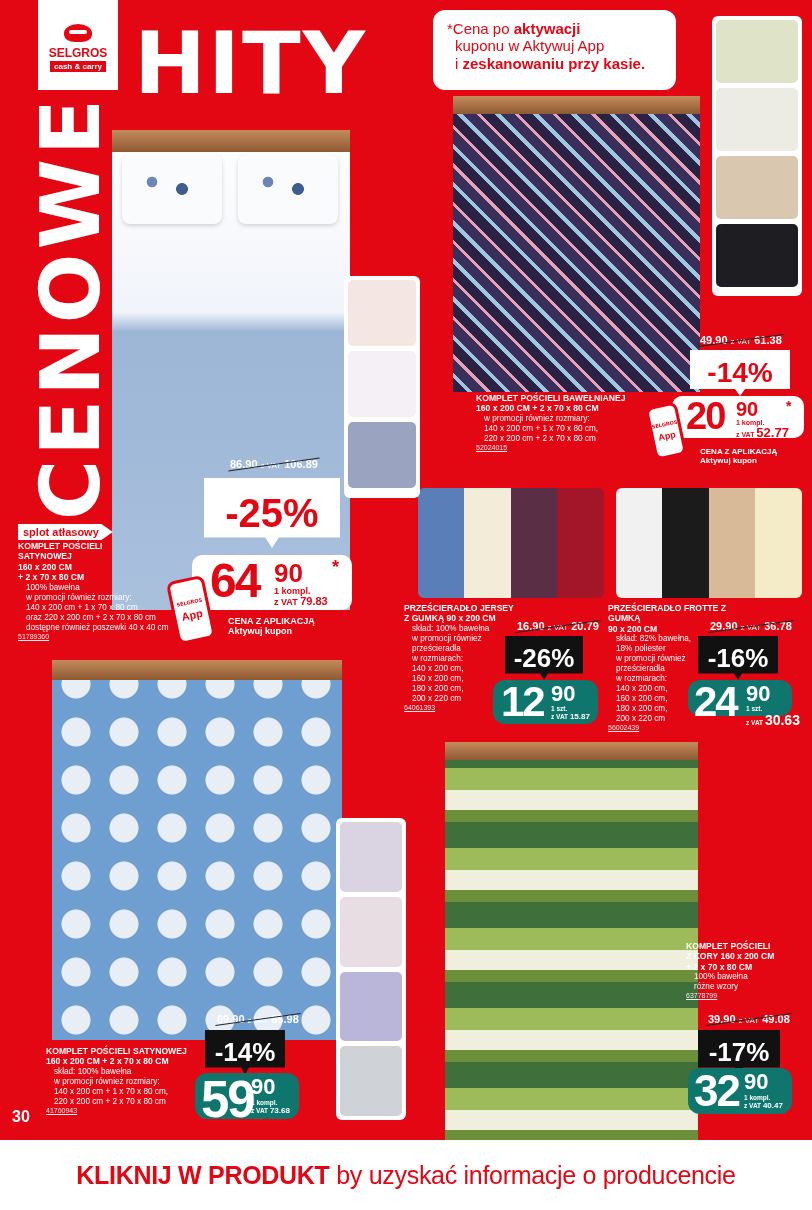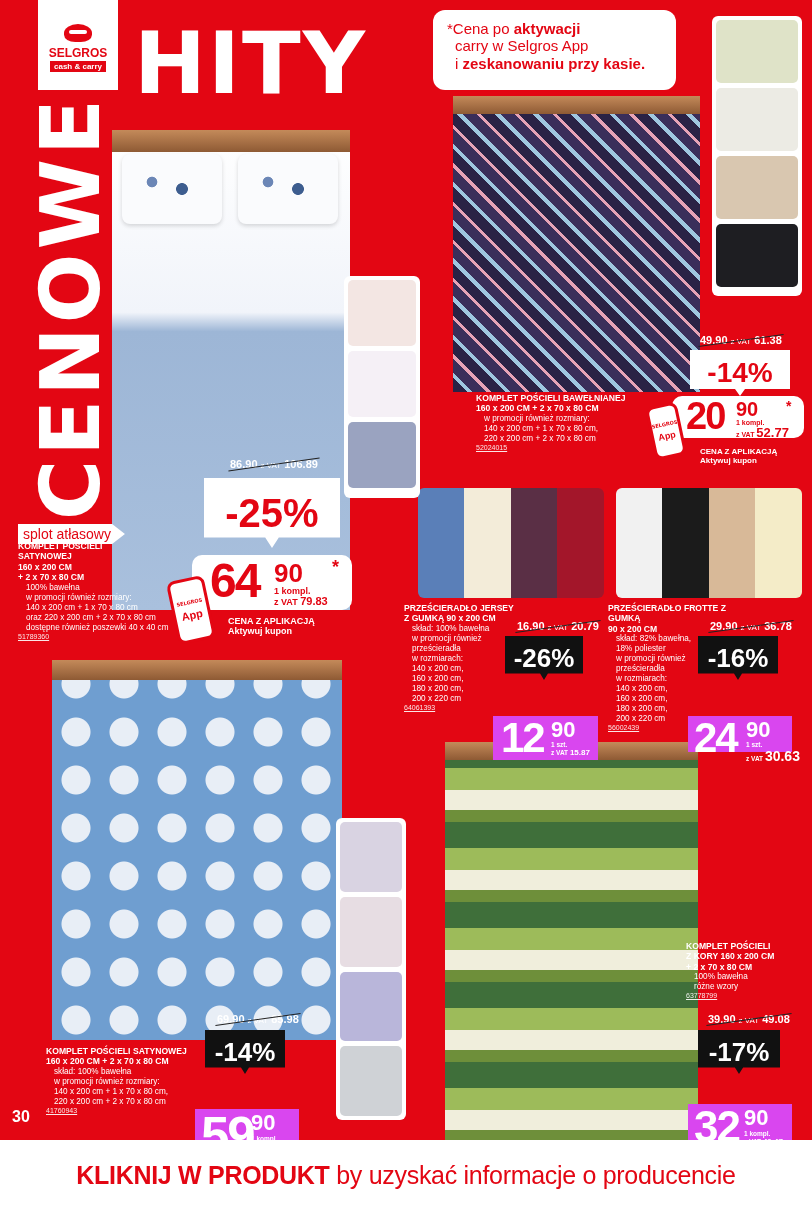--- a/index.html
+++ b/index.html
@@ -47,58 +47,58 @@
   .old-price { position: absolute; font-family: "Liberation Sans", sans-serif; font-size: 11px; color: #fff; font-weight: bold; white-space: nowrap; }
   .old-price .vat { font-size: 8px; font-weight: normal; }
   .old-price .strike { position: absolute; left: -2px; right: -2px; top: 50%; height: 1px; background: #222; transform: rotate(-8deg); }
 
   .disc { position: absolute; font-family: "Liberation Sans", sans-serif; font-weight: bold; text-align: center; display: flex; align-items: center; justify-content: center; }
   .disc-white { background: #fff; color: #e30613; }
   .disc-black { background: #111; color: #fff; }
 
   .pricebox { position: absolute; border-radius: 10px; font-family: "Liberation Sans", sans-serif; }
   .pricebox-white { background: #fff; color: #e30613; }
-  .pricebox-black { background: #d946ef; color: #fff; border-radius: 0; margin-top: 36px; }
+  .pricebox-black { background: #0f766e; color: #fff; border-radius: 12px; }
   .pr-int { position: absolute; font-weight: bold; line-height: 1; letter-spacing: -2px; }
   .pr-dec { position: absolute; font-weight: bold; line-height: 1; }
   .pr-unit { position: absolute; font-size: 9px; font-weight: bold; line-height: 1.05; white-space: nowrap; }
   .pr-unit .vat-val { font-size: 11px; }
   .star { position: absolute; color: #e30613; font-weight: bold; }
 
   .app-phone { position: absolute; width: 38px; height: 64px; background: #fff; border: 3px solid #e30613; border-radius: 8px; transform: rotate(-12deg); display: flex; flex-direction: column; align-items: center; justify-content: center; }
   .app-phone .mini { font-size: 5px; color: #e30613; font-weight: bold; }
   .app-phone .app { font-size: 11px; color: #e30613; font-weight: bold; font-family: "Liberation Sans", sans-serif; margin-top: 4px; }
   .app-band { position: absolute; background: #e30613; color: #fff; font-family: "Liberation Sans", sans-serif; font-size: 9px; font-weight: bold; line-height: 1.15; padding: 2px 6px; }
 
   .ptext { position: absolute; color: #fff; font-family: "Liberation Sans", sans-serif; font-size: 8.2px; line-height: 1.22; }
   .ptext .title { font-weight: bold; font-size: 8.6px; display: block; }
   .ptext .desc { display: block; padding-left: 8px; }
   .ptext .code { display: block; font-size: 7px; opacity: .9; text-decoration: underline; }
 
-  .tag { position: absolute; left: 18px; top: 524px; background: #fff; color: #e30613; font-family: "Liberation Sans", sans-serif; font-size: 14px; font-weight: normal; padding: 2px 14px 2px 5px; clip-path: polygon(0 0, 88% 0, 100% 50%, 88% 100%, 0 100%); }
+  .tag { position: absolute; left: 18px; top: 524px; background: #fff; color: #e30613; font-family: "Liberation Sans", sans-serif; font-size: 11px; font-weight: bold; padding: 2px 14px 2px 5px; clip-path: polygon(0 0, 88% 0, 100% 50%, 88% 100%, 0 100%); }
 
   .page-num { position: absolute; left: 12px; top: 1108px; color: #fff; font-family: "Liberation Sans", sans-serif; font-size: 16px; font-weight: bold; }
 </style>
 </head>
 <body>
 
 <div class="page">
 
   <div class="logo">
     <div class="logo-mark"></div>
     <div class="logo-name">SELGROS</div>
     <div class="logo-sub">cash &amp; carry</div>
   </div>
 
   <div class="hity">HITY</div>
   <div class="cenowe">CENOWE</div>
 
   <div class="note">
     <div><span>*</span><span>Cena po </span><b>aktywacji</b></div>
-    <div style="padding-left:8px">carry w Selgros App</div>
+    <div style="padding-left:8px">kuponu w Aktywuj App</div>
     <div style="padding-left:8px"><span>i </span><b>zeskanowaniu przy kasie.</b></div>
   </div>
 
   <div class="img bed1">
     <div class="hb"></div>
     <div class="pl" style="left:10px"></div>
     <div class="pl" style="left:126px"></div>
   </div>
   <div class="img bed2">
       <div class="hb"></div>

